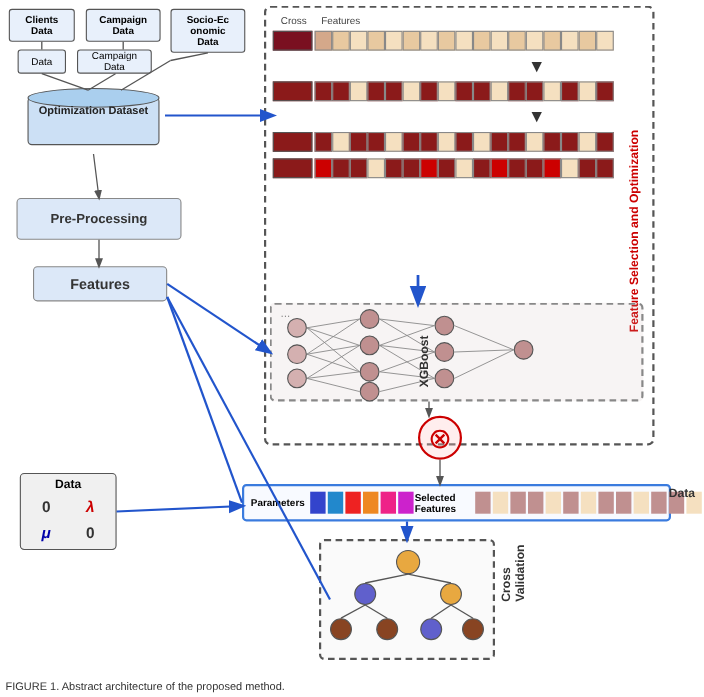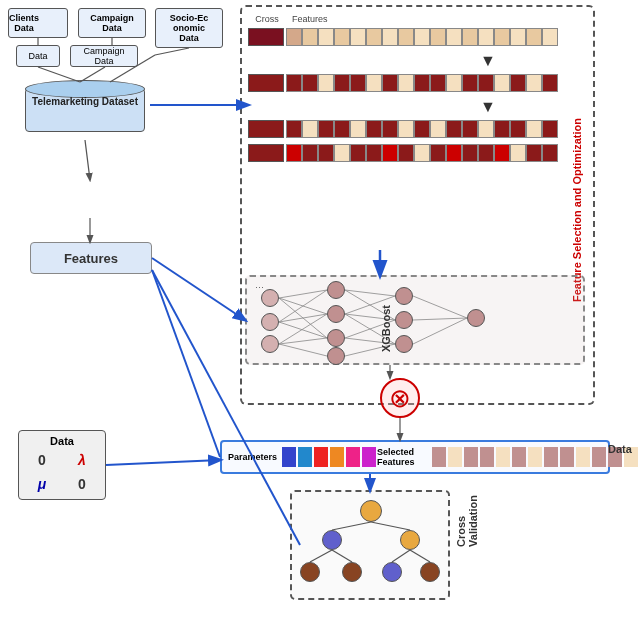--- a/index.html
+++ b/index.html
@@ -21,21 +21,21 @@
     }
 
     
     .clients-box {
       position: absolute;
       left: 8px; top: 8px;
       width: 60px; height: 30px;
       border: 1.5px solid #555;
       background: #e8f0fb;
       border-radius: 3px;
-      display: flex; align-items: center; 
+      display: flex; align-items: center; justify-content: center;
       text-align: center;
       font-size: 10px;
       font-weight: bold;
     }
     .campaign-box {
       position: absolute;
       left: 78px; top: 8px;
       width: 68px; height: 30px;
       border: 1.5px solid #555;
       background: #e8f0fb;
@@ -346,25 +346,28 @@
   </div>
   <div class="data-sub-campaign">
     <span style="white-space:pre-line; font-size:9px; text-align:center;">Campaign
 Data</span>
   </div>
 
   <div class="telemarketing-box">
     <div class="telemarketing-cylinder">
       <div class="cyl-body"></div>
       <div class="cyl-top"></div>
-      <div class="cyl-text">Telemarketing
+      <div class="cyl-text">Optimization
 Dataset</div>
     </div>
   </div>
 
+  <div class="preprocessing-box">
+    <span>Pre-Processing</span>
+  </div>
 
   <div class="features-box">
     <span style="font-weight:bold; font-size:13px;">Features</span>
   </div>
 
   <div class="cost-box">
     <div class="cost-title">Data</div>
     <div class="cost-grid">
       <div class="cost-cell zero">0</div>
       <div class="cost-cell lambda">λ</div>
@@ -622,14 +625,17 @@
     <defs>
       <marker id="arrow" markerWidth="8" markerHeight="8" refX="6" refY="3" orient="auto">
         <path d="M0,0 L0,6 L8,3 z" fill="#555"></path>
       </marker>
       <marker id="blue-arrow" markerWidth="8" markerHeight="8" refX="6" refY="3" orient="auto">
         <path d="M0,0 L0,6 L8,3 z" fill="#2255cc"></path>
       </marker>
     </defs>
   </svg>
 
+  <div class="caption">
+    <span>FIGURE 1. Abstract architecture of the proposed method.</span>
+  </div>
 
 </div>
 
 </body></html>

